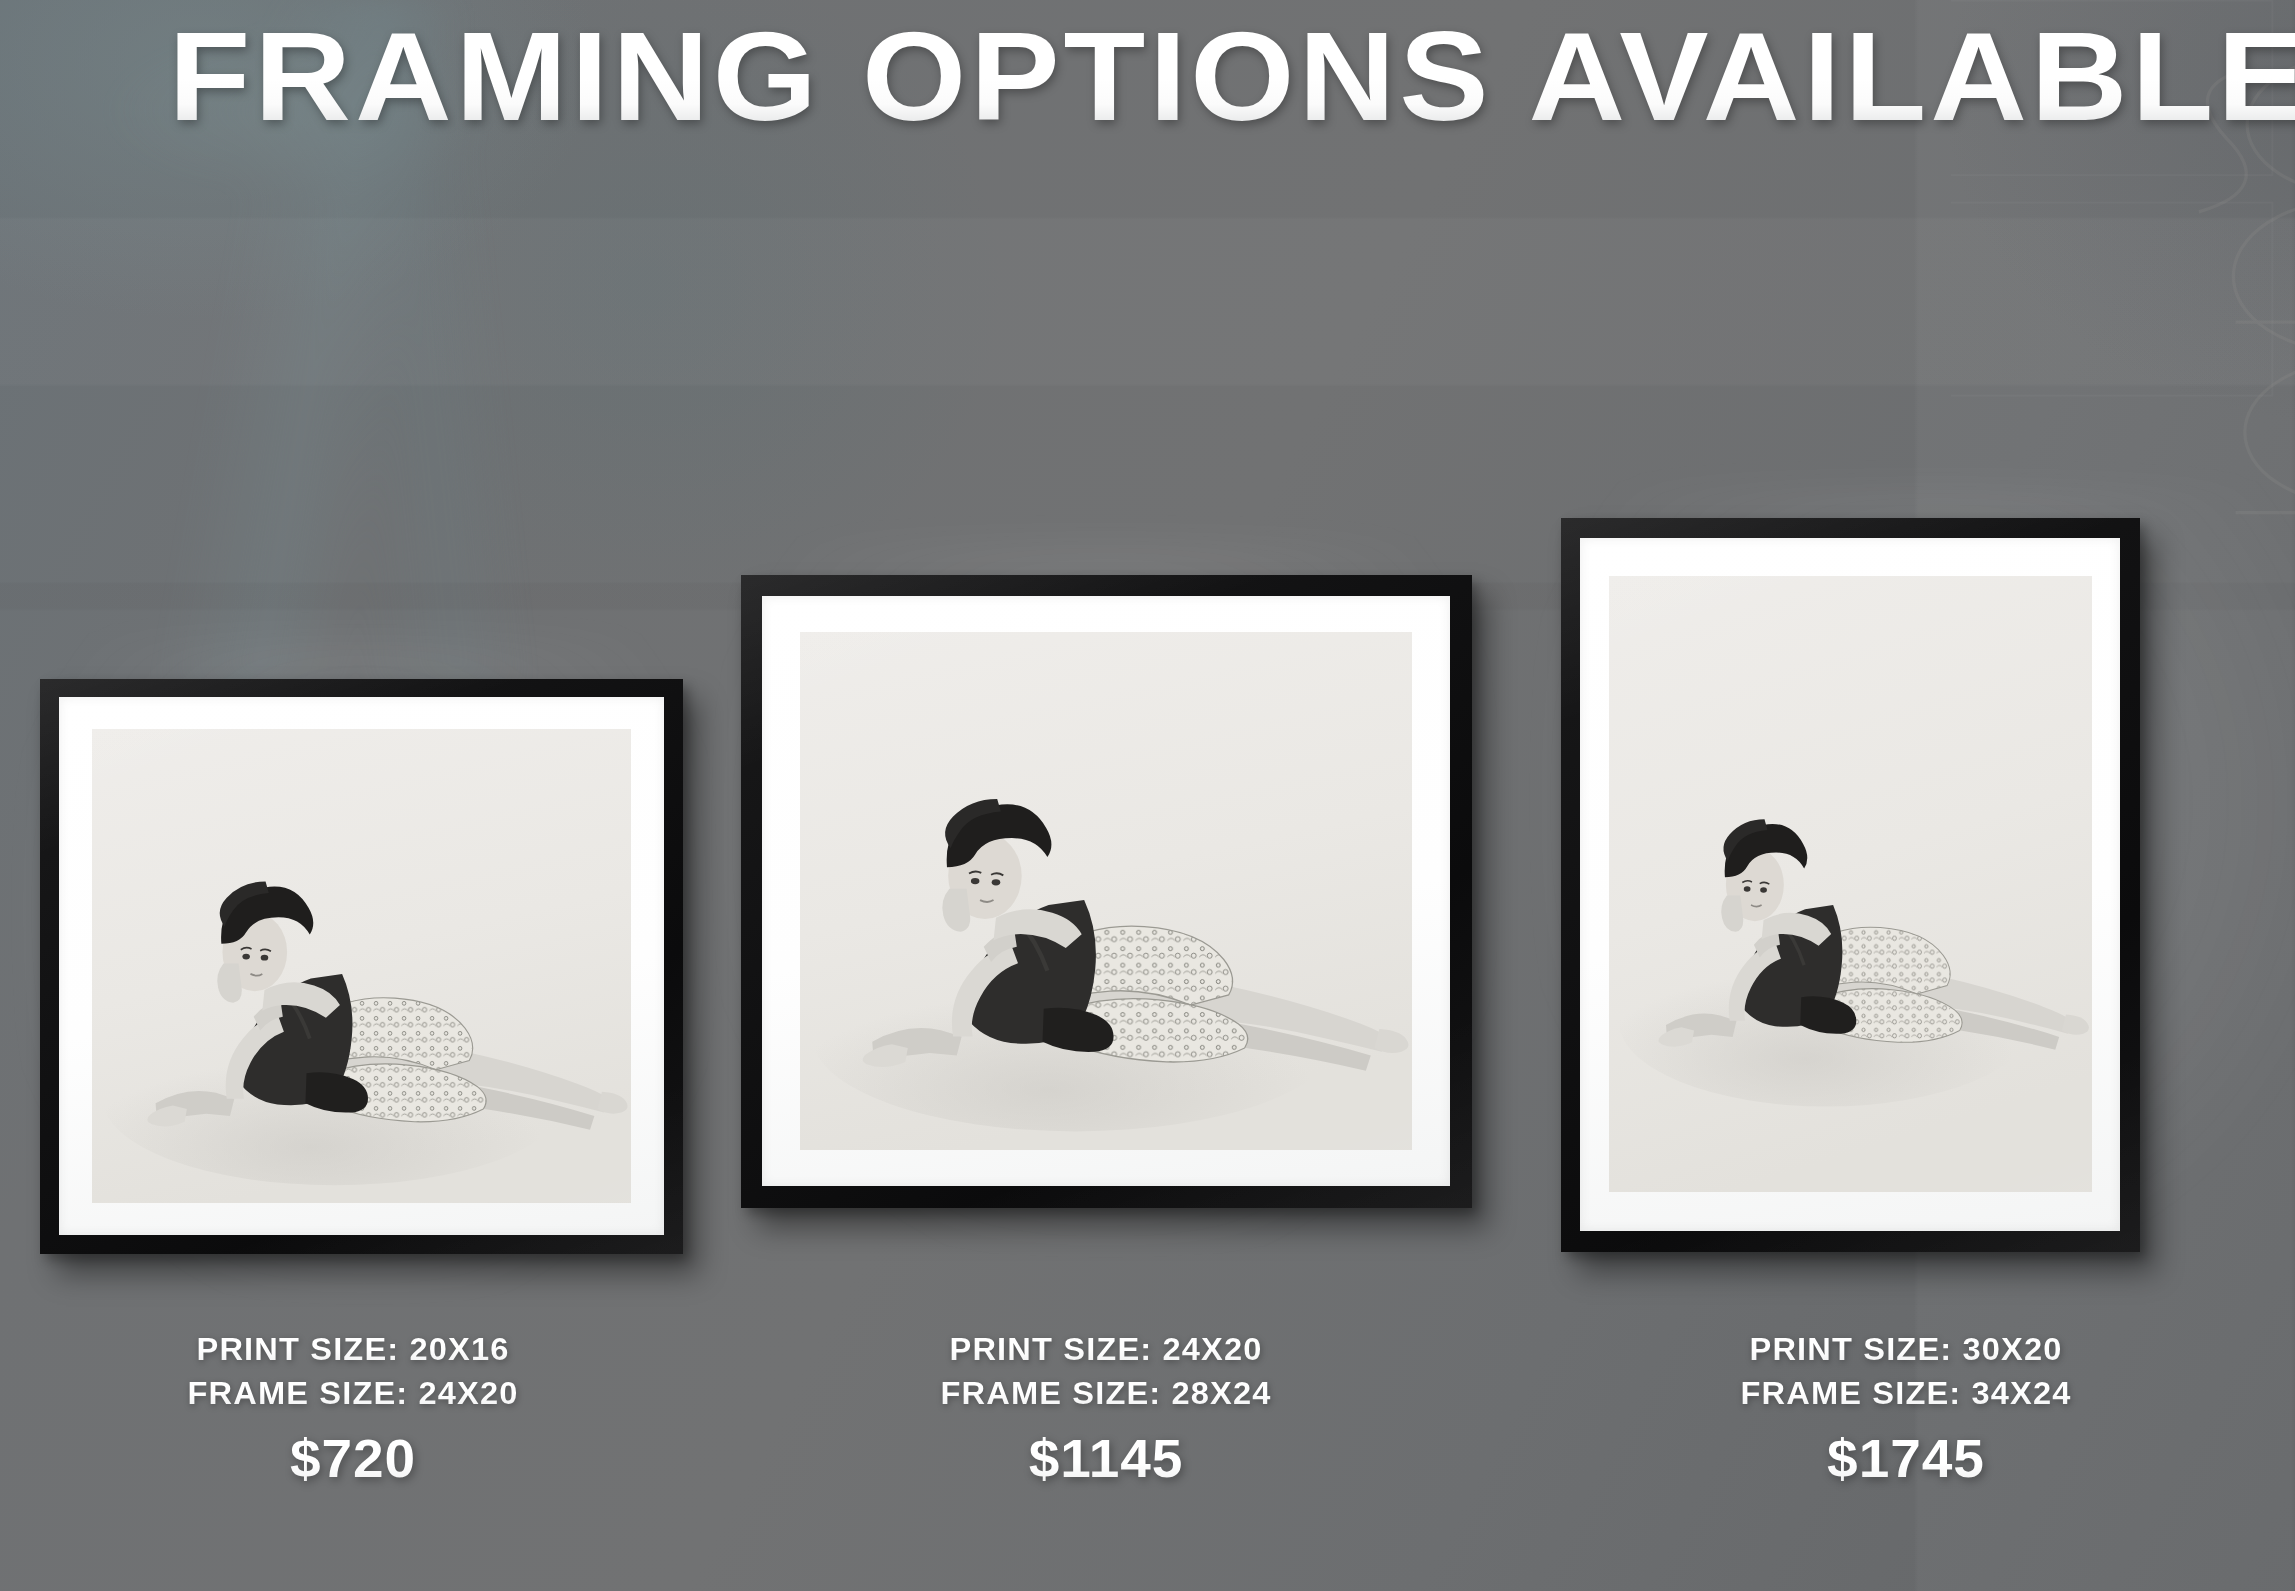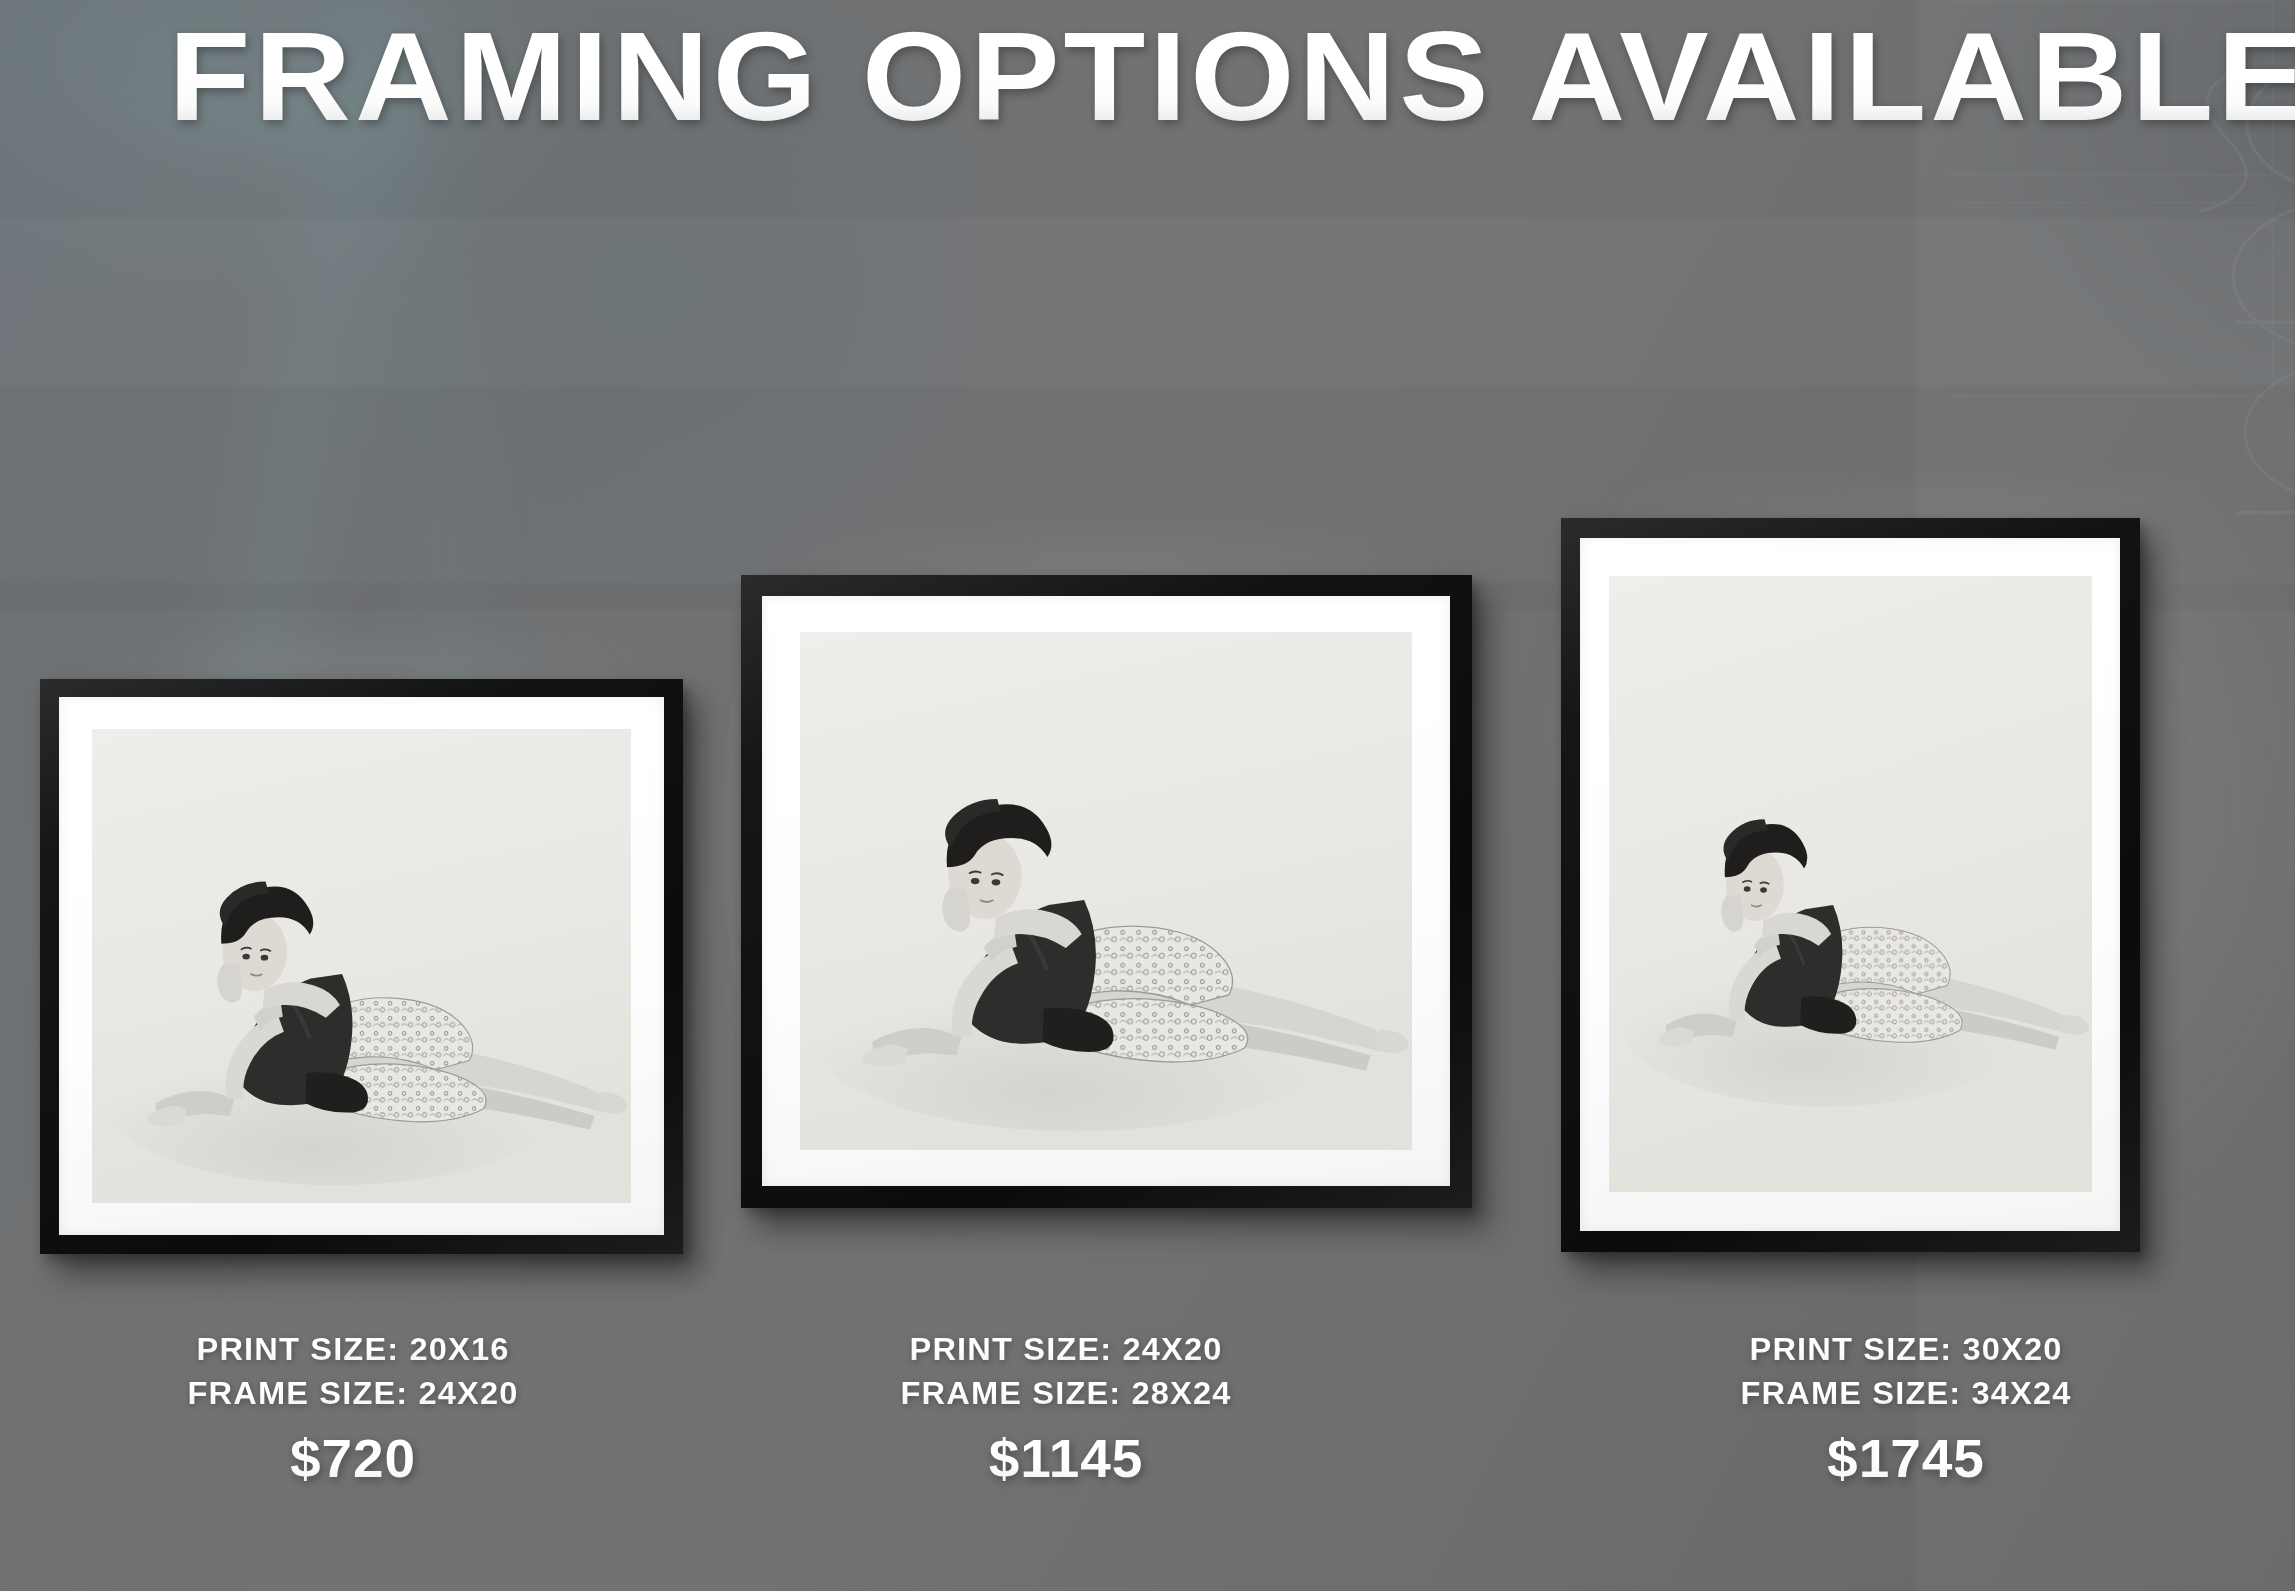--- a/index.html
+++ b/index.html
@@ -300,21 +300,21 @@
             <path d="M276 382 q10 -6 20 -1" stroke="#3a3836" stroke-width="3" fill="none"></path>
             <path d="M312 384 q10 -5 20 1" stroke="#3a3836" stroke-width="3" fill="none"></path>
             <path d="M294 424 q12 6 22 0" stroke="#8e8b86" stroke-width="3" fill="none"></path>
             <path d="M244 406 q-16 18 -10 42 q6 24 28 26 q16 -2 16 -22 l-6 -46 z" fill="#d6d4cf"></path>
           </g>
         </svg>
       </div>
     </div>
   </div>
 
-  <div class="opt-footer" style="left:786px; top:1327px; width:560px;">
+  <div class="opt-footer" style="left:826px; top:1327px; width:560px;">
     <div class="f-line">PRINT SIZE: 24X20</div>
     <div class="f-line">FRAME SIZE: 28X24</div>
     <div class="f-price">$1145</div>
   </div>
 </div>
 
 <div class="option">
 
   <div class="opt-heading" style="left:1616px; top:253px; width:487px;">
     <div class="opt-title">OPTION 3</div>

